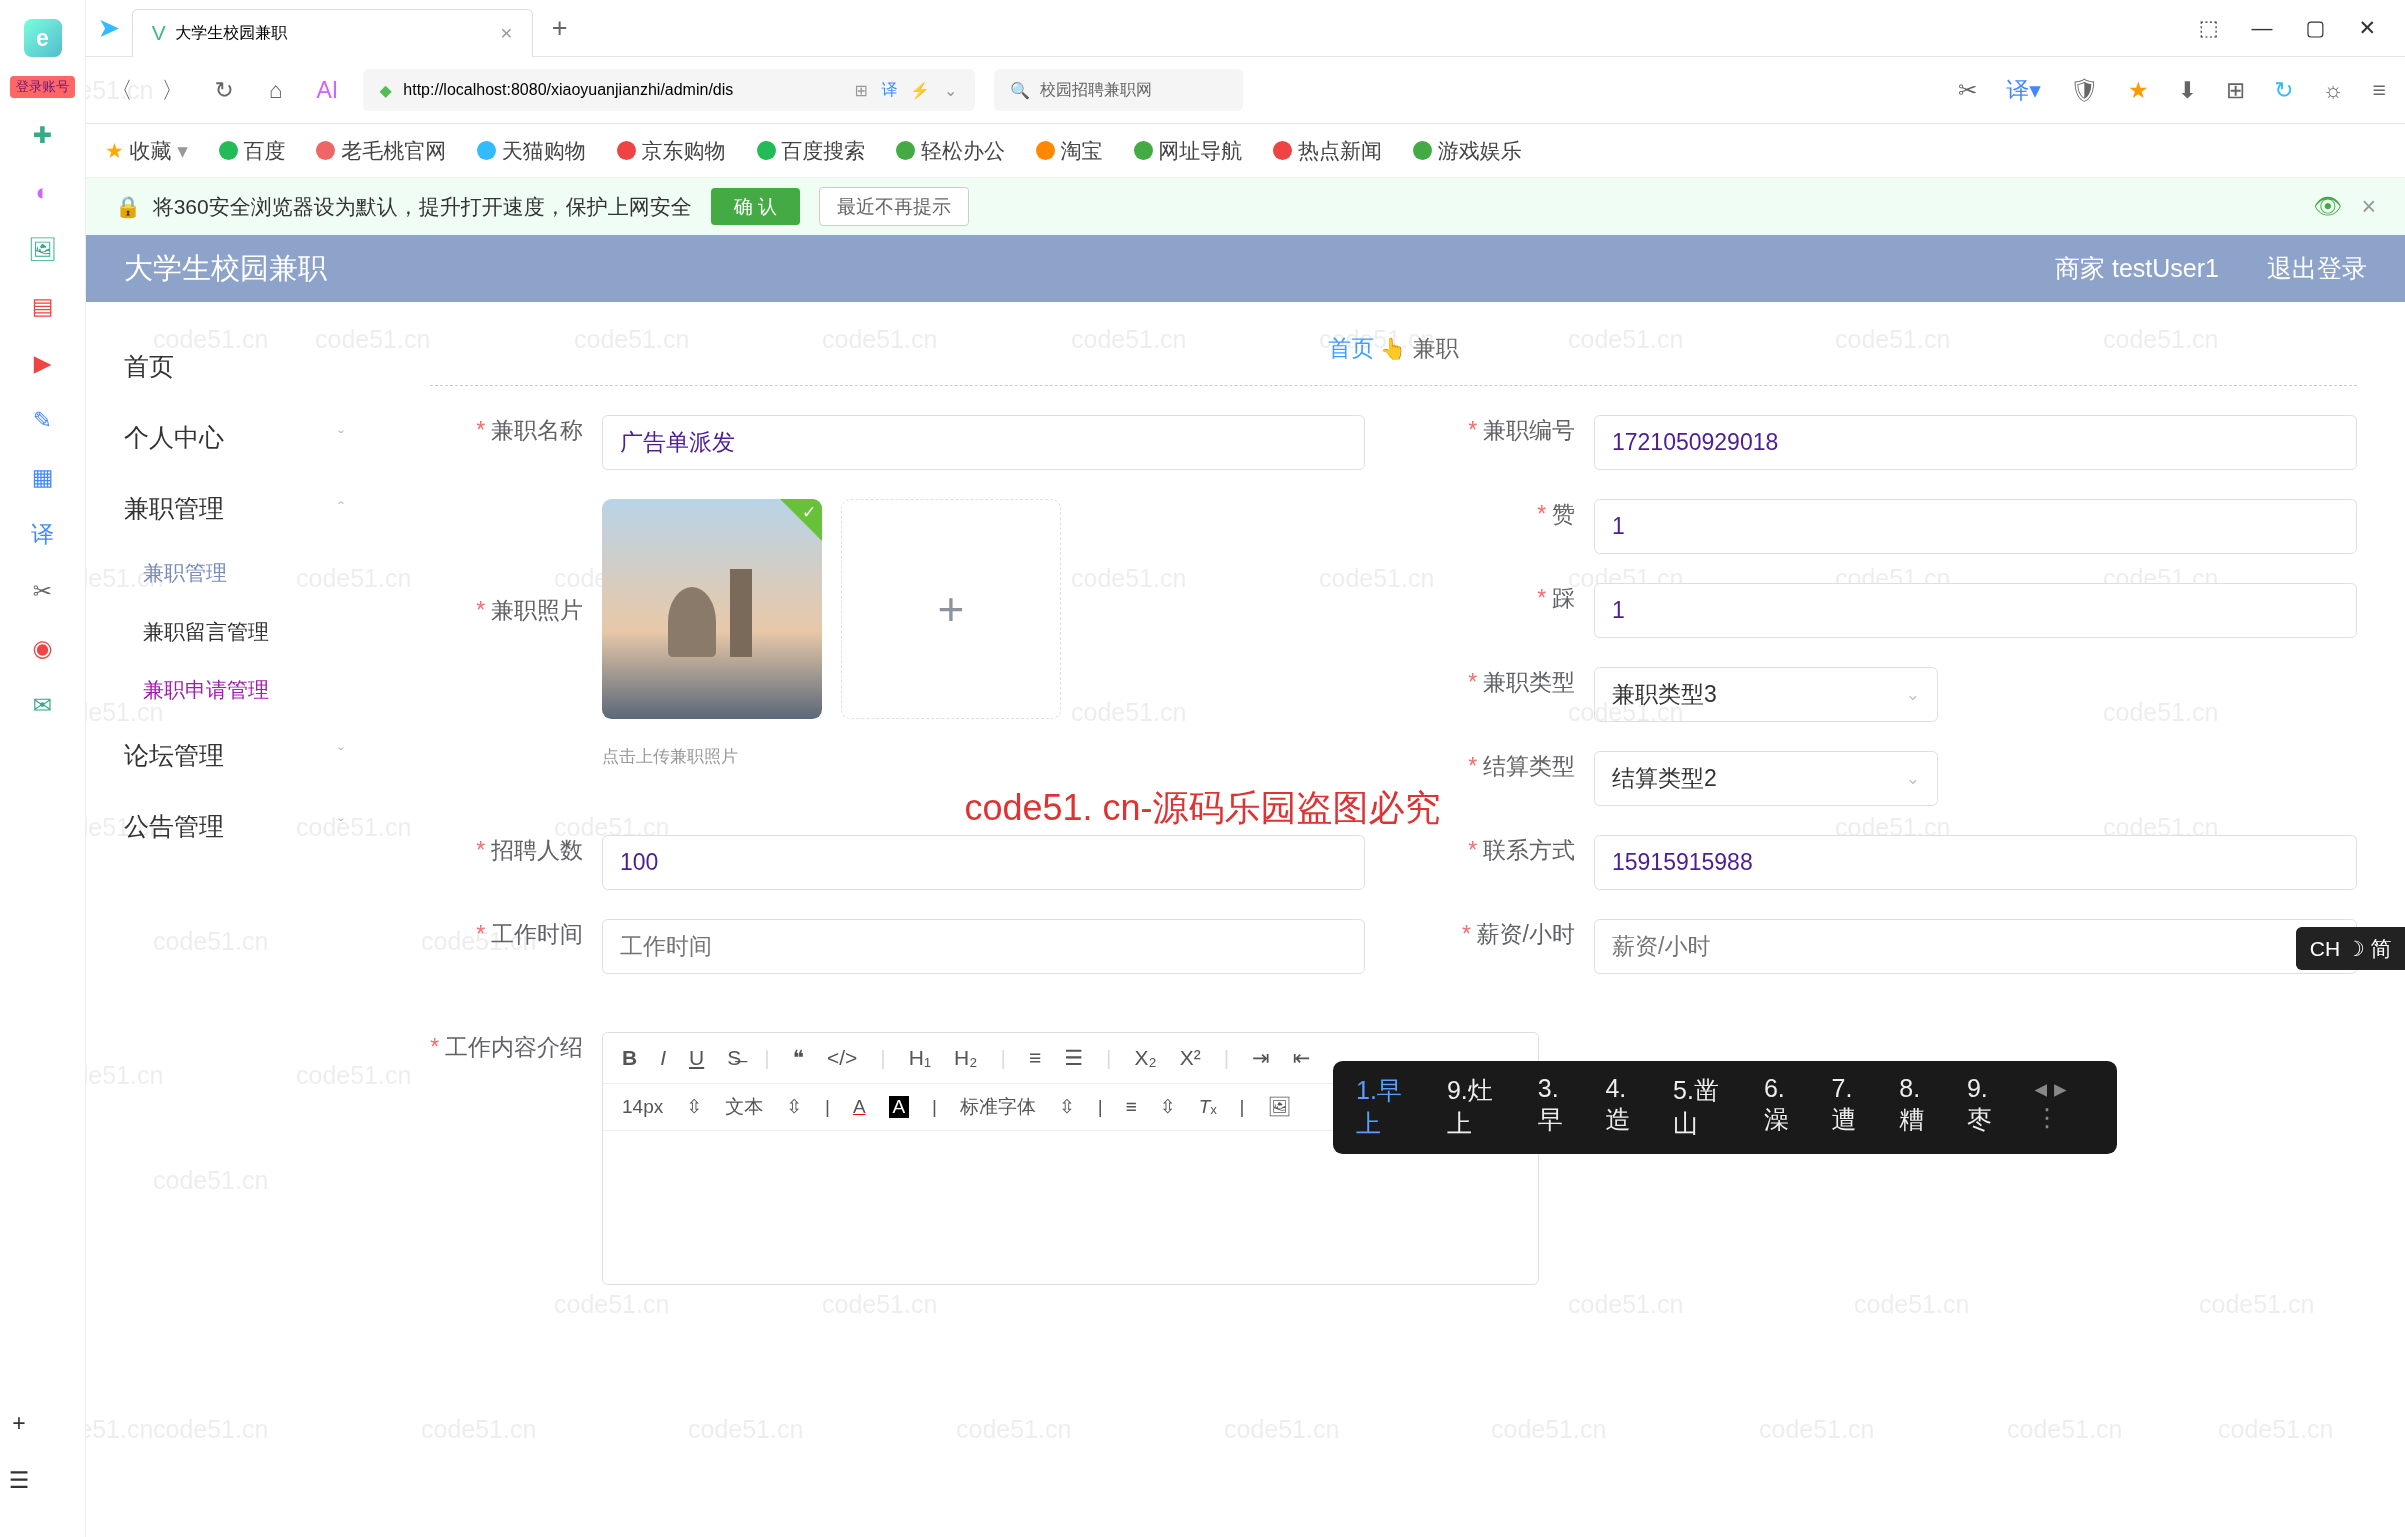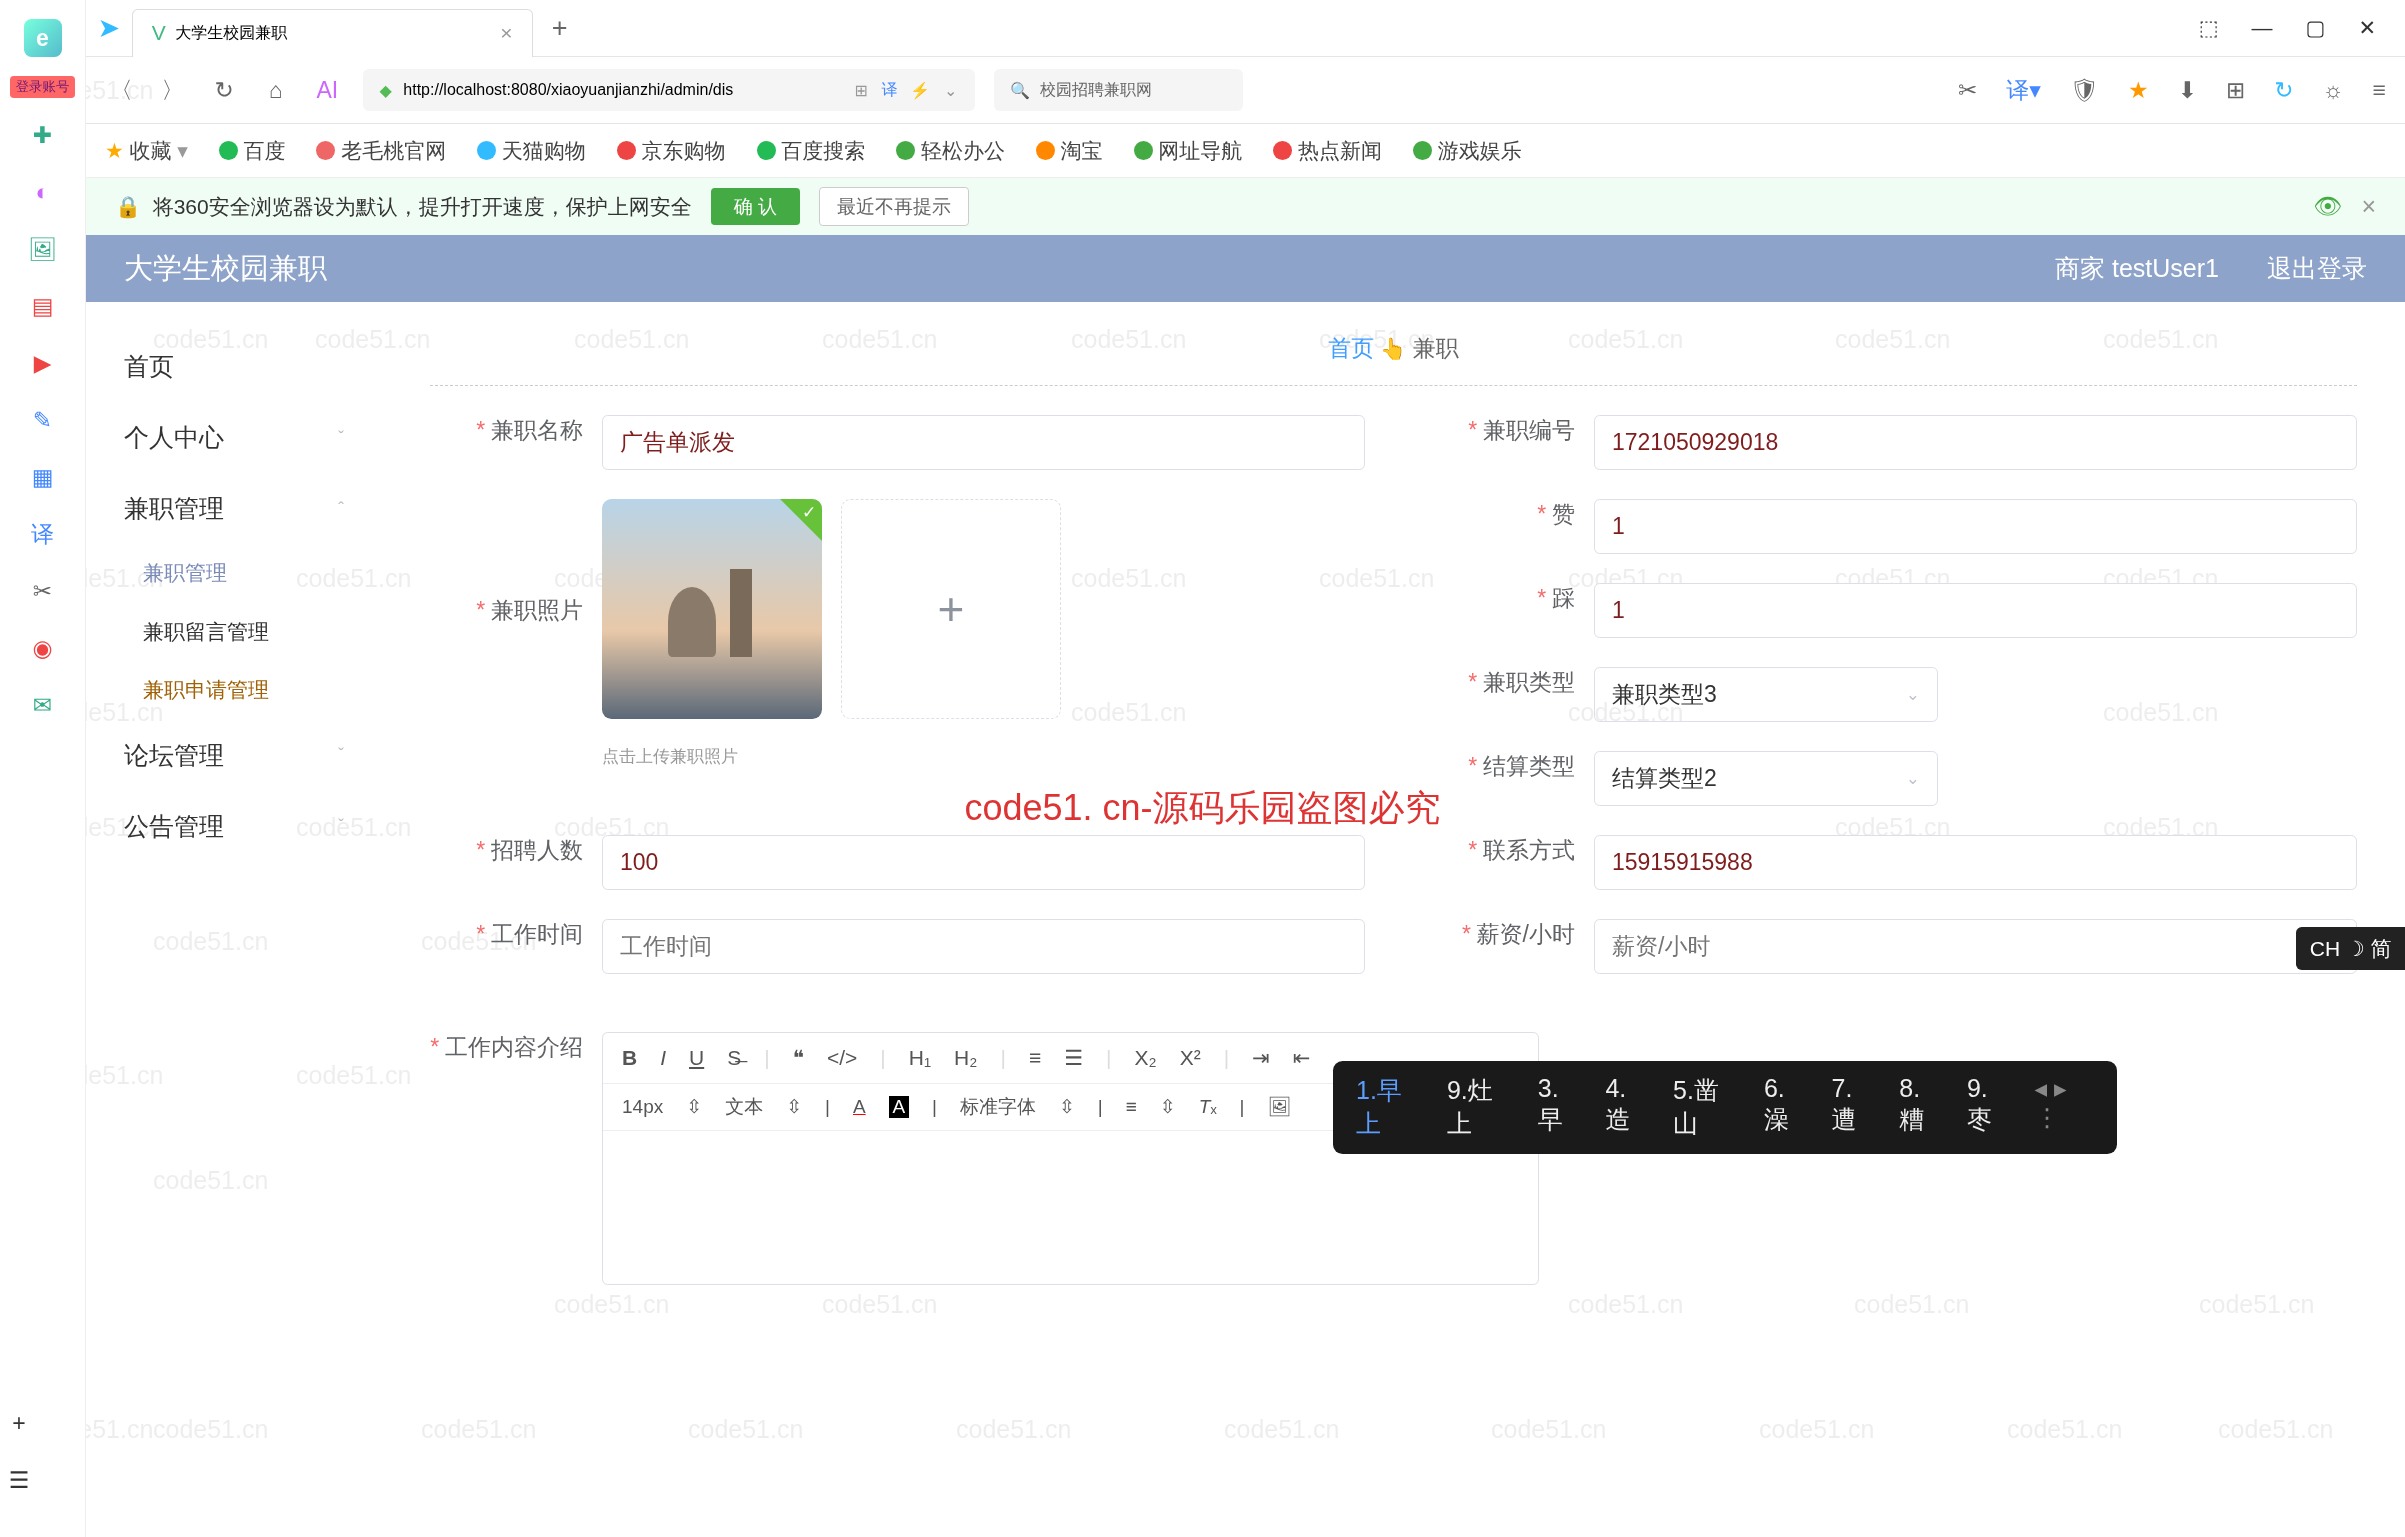--- a/index.html
+++ b/index.html
@@ -56,21 +56,21 @@
 .breadcrumb { text-align: center; font-size: 23px; color: #666; padding: 11.5px 0; }
 .breadcrumb .home { color: #409eff; }
 .breadcrumb .hand { font-size: 21px; }
 .divider { border-top: 1px dashed #ccc; margin: 9.6px 0 29px; }
 
 .form-grid { display: grid; grid-template-columns: 1fr 1fr; gap: 29px 57px; }
 .form-row { display: flex; align-items: flex-start; }
 .form-row.tall { align-items: flex-start; }
 .label { width: 172px; text-align: right; font-size: 23px; color: #606266; padding-right: 19px; }
 .label .req { color: #f56c6c; margin-right: 5.7px; }
-.input { flex: 1; height: 55px; border: 1px solid #dcdfe6; border-radius: 5.7px; padding: 0 17px; font-size: 23px; color: #7f1d1d; background: #fff; }
+.input { flex: 1; height: 55px; border: 1px solid #dcdfe6; border-radius: 5.7px; padding: 0 17px; font-size: 23px; color: #4c1d95; background: #fff; }
 .input.placeholder { color: #bbb; }
 .select { flex: 1; height: 55px; border: 1px solid #dcdfe6; border-radius: 5.7px; padding: 12px 17px; font-size: 23px; color: #333; display: flex; align-items: center; justify-content: space-between; max-width: 344px; }
 .select .arrow { color: #c0c4cc; font-size: 17px; }
 
 .upload-area { display: flex; gap: 19px; flex-direction: column; }
 .upload-row { display: flex; gap: 19px; }
 .upload-img { width: 220px; height: 220px; border-radius: 9.6px; position: relative; overflow: hidden; background: linear-gradient(180deg,#b8d4e8 0%,#e8c8a8 60%,#5a6878 100%); }
 .upload-img .corner { position: absolute; top: 0; right: 0; width: 0; height: 0; border-top: 42px solid #67c23a; border-left: 42px solid transparent; }
 .upload-img .check { position: absolute; top: 3.8px; right: 5.7px; color: #fff; font-size: 17px; }
 .upload-add { width: 220px; height: 220px; border: 1px dashed #dcdfe6; border-radius: 9.6px; display: flex; align-items: center; justify-content: center; font-size: 46px; color: #8c939d; }
@@ -303,21 +303,21 @@
     <div class="side-item">
         <span>个人中心</span>
         <span class="chev">ˇ</span>
       </div>
     <div class="side-item">
         <span>兼职管理</span>
         <span class="chev">ˆ</span>
       </div>
     <div class="side-sub active">兼职管理</div>
     <div class="side-sub" style="color:#333">兼职留言管理</div>
-    <div class="side-sub" style="color:#a16207">兼职申请管理</div>
+    <div class="side-sub" style="color:#a21caf">兼职申请管理</div>
     <div class="side-item">
         <span>论坛管理</span>
         <span class="chev">ˇ</span>
       </div>
     <div class="side-item">
         <span>公告管理</span>
         <span class="chev">ˇ</span>
       </div>
   </div>
 

